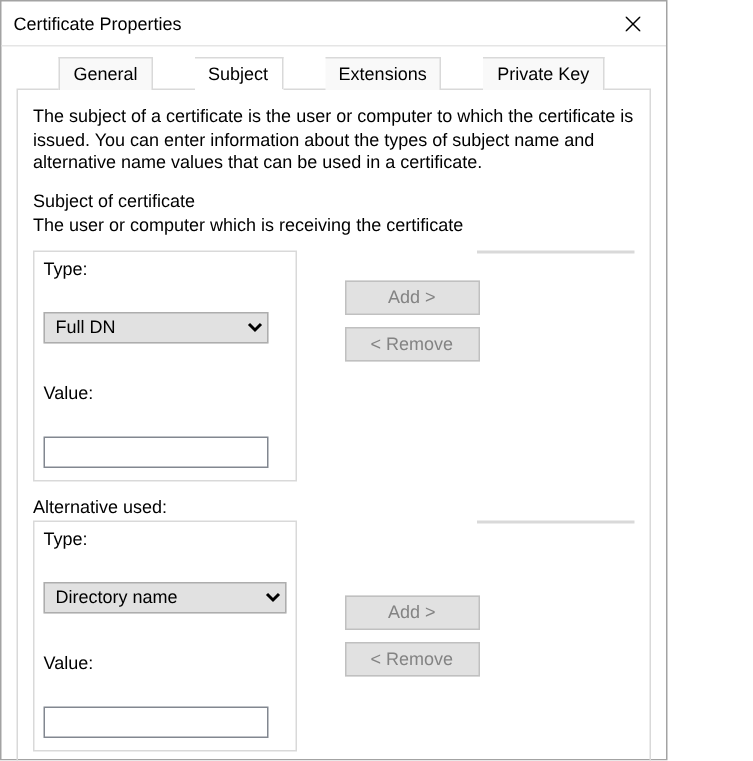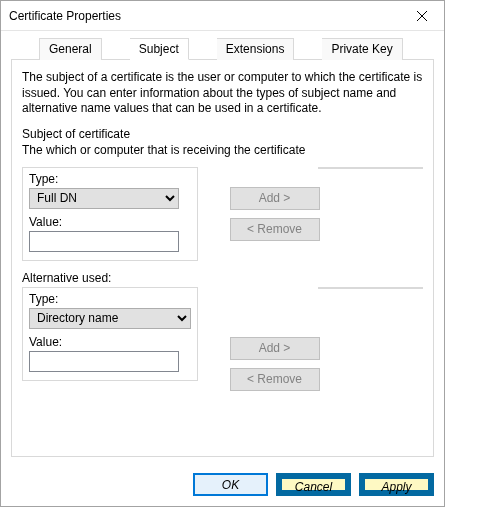--- a/index.html
+++ b/index.html
@@ -85,20 +85,21 @@
     display: flex;
     align-items: flex-start;
     gap: 0;
   }
   .groupbox {
     width: 176px;
     border: 1px solid #d9d9d9;
     padding: 4px 6px 8px 6px;
     display: flex;
     flex-direction: column;
+    gap: 20px;
   }
   .groupbox label { margin-bottom: 2px; }
   .combo {
     position: relative;
     width: 150px;
     height: 21px;
     margin-bottom: 6px;
   }
   .combo select {
     width: 100%;
@@ -186,21 +187,21 @@
       <div class="tab active">Subject</div>
       <div class="tab inactive">Extensions</div>
       <div class="tab inactive">Private Key</div>
     </div>
 
     <div class="tabpanel">
 
       <div class="intro">The subject of a certificate is the user or computer to which the certificate is issued. You can enter information about the types of subject name and alternative name values that can be used in a certificate.</div>
 
       <div class="section-title">Subject of certificate</div>
-      <div class="section-desc">The which or computer that is receiving the certificate</div>
+      <div class="section-desc">The user or computer which is receiving the certificate</div>
 
       <div class="row">
         <div class="groupbox">
           <label>Type:</label>
           <div class="combo">
             <select>
               <option>Full DN</option>
             </select>
           </div>
           <label>Value:</label>

